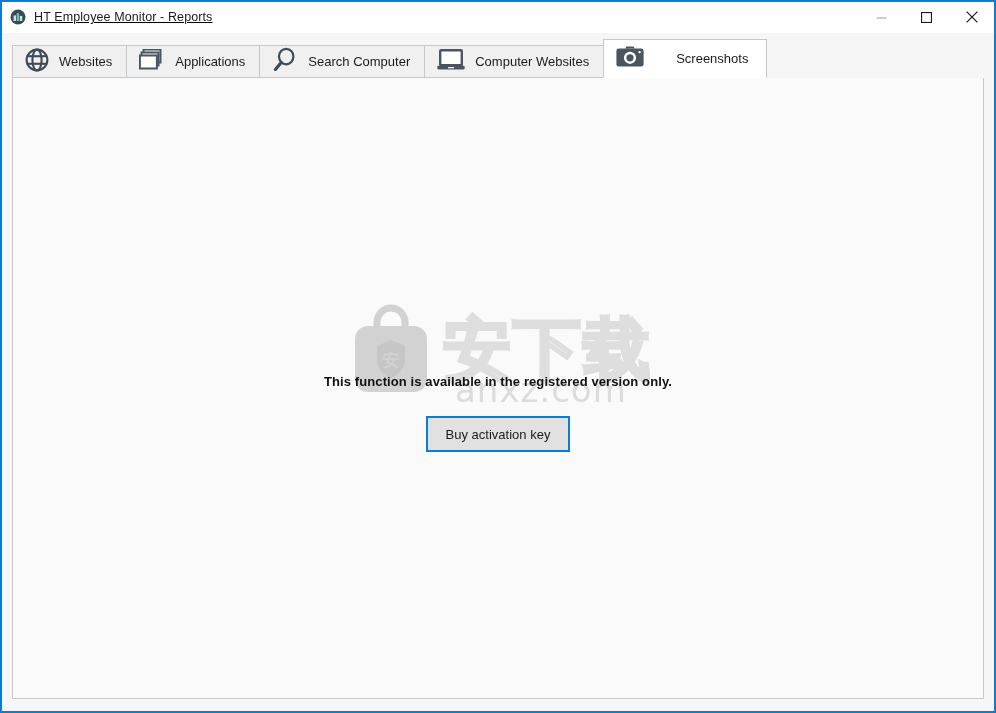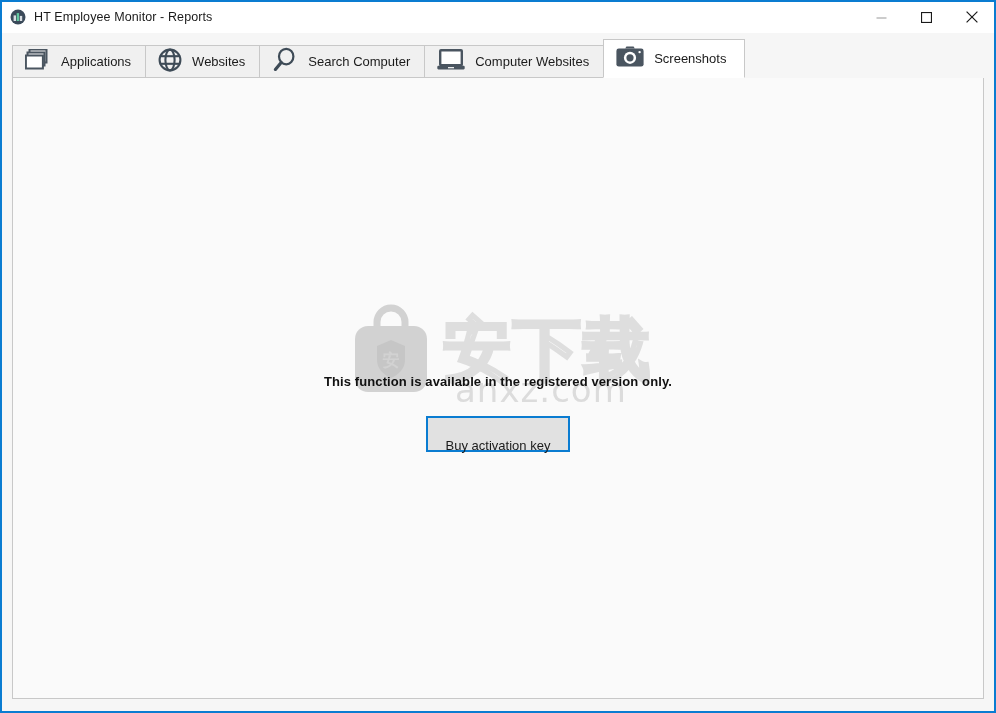--- a/index.html
+++ b/index.html
@@ -18,20 +18,21 @@
   .window {
     position: absolute;
     left: 0; top: 0;
     width: 996px;
     height: 713px;
     box-sizing: border-box;
     border: 2px solid #0a7cd1;
     background: #f6f6f6;
     display: flex;
     flex-direction: column;
+    text-decoration: underline;
   }
 
   
   .titlebar {
     height: 30px;
     min-height: 30px;
     background: #ffffff;
     display: flex;
     align-items: center;
     position: relative;
@@ -102,20 +103,21 @@
   }
   .tab:first-child { }
   .tab.active {
     height: 39px;
     background: #ffffff;
     border: 1px solid #c8c8c8;
     border-bottom: 1px solid #ffffff;
     z-index: 5;
     margin-left: -1px;
     padding-right: 18px;
+    gap: 22px;
   }
   .tab.last-inactive { border-right: 1px solid #c8c8c8; }
   .tab .tab-ico {
     flex: 0 0 auto;
     margin-right: 10px;
     display: block;
   }
   .tab .tab-label { line-height: 1; }
   .tabstrip-filler {
     flex: 1 1 auto;
@@ -185,21 +187,21 @@
   .notice {
     font-size: 13px;
     font-weight: bold;
     color: #111111;
     letter-spacing: 0.1px;
   }
   .buy-btn {
     margin-top: 27px;
     display: inline-block;
     box-sizing: border-box;
-    padding: 11px 18px;
+    padding: 0 18px;
     height: 36px;
     line-height: 33px;
     background: #e1e1e1;
     border: 2px solid #0a7cd1;
     color: #1b1b1b;
     font-family: "Liberation Sans", sans-serif;
     font-size: 13px;
     cursor: default;
   }
 </style>
@@ -236,39 +238,39 @@
         </svg>
       </div>
     </div>
   </div>
 
   <div class="tabstrip-wrap">
     <div class="tabstrip">
 
       <div class="tab">
         <span class="tab-ico">
-          <svg width="26" height="22" viewBox="0 0 26 22">
-            <rect x="4.5" y="0.5" width="17" height="13" fill="#f0f0f0" stroke="#4a5560" stroke-width="2"></rect>
-            <rect x="2.5" y="3.5" width="17" height="13" fill="#f0f0f0" stroke="#4a5560" stroke-width="2"></rect>
-            <rect x="0.9" y="6.5" width="17" height="13" fill="#ffffff" stroke="#4a5560" stroke-width="2"></rect>
-          </svg>
-        </span>
-        <span class="tab-label">Applications</span>
-      </div>
-
-      <div class="tab">
-        <span class="tab-ico">
           <svg width="24" height="24" viewBox="0 0 24 24">
             <circle cx="12" cy="12" r="10.4" fill="none" stroke="#3e4b57" stroke-width="2.1"></circle>
             <ellipse cx="12" cy="12" rx="4.6" ry="10.4" fill="none" stroke="#3e4b57" stroke-width="2.1"></ellipse>
             <line x1="1.8" y1="8.2" x2="22.2" y2="8.2" stroke="#3e4b57" stroke-width="2.1"></line>
             <line x1="1.8" y1="15.8" x2="22.2" y2="15.8" stroke="#3e4b57" stroke-width="2.1"></line>
           </svg>
         </span>
         <span class="tab-label">Websites</span>
+      </div>
+
+      <div class="tab">
+        <span class="tab-ico">
+          <svg width="26" height="22" viewBox="0 0 26 22">
+            <rect x="4.5" y="0.5" width="17" height="13" fill="#f0f0f0" stroke="#4a5560" stroke-width="2"></rect>
+            <rect x="2.5" y="3.5" width="17" height="13" fill="#f0f0f0" stroke="#4a5560" stroke-width="2"></rect>
+            <rect x="0.9" y="6.5" width="17" height="13" fill="#ffffff" stroke="#4a5560" stroke-width="2"></rect>
+          </svg>
+        </span>
+        <span class="tab-label">Applications</span>
       </div>
 
       <div class="tab">
         <span class="tab-ico">
           <svg width="26" height="26" viewBox="0 0 26 26">
             <ellipse cx="14.2" cy="9.6" rx="7.2" ry="7.8" fill="none" stroke="#3e4b57" stroke-width="2.2"></ellipse>
             <path d="M9.2 15.4 L3.4 22.4" stroke="#3e4b57" stroke-width="3.2" stroke-linecap="round"></path>
           </svg>
         </span>
         <span class="tab-label">Search Computer</span>

